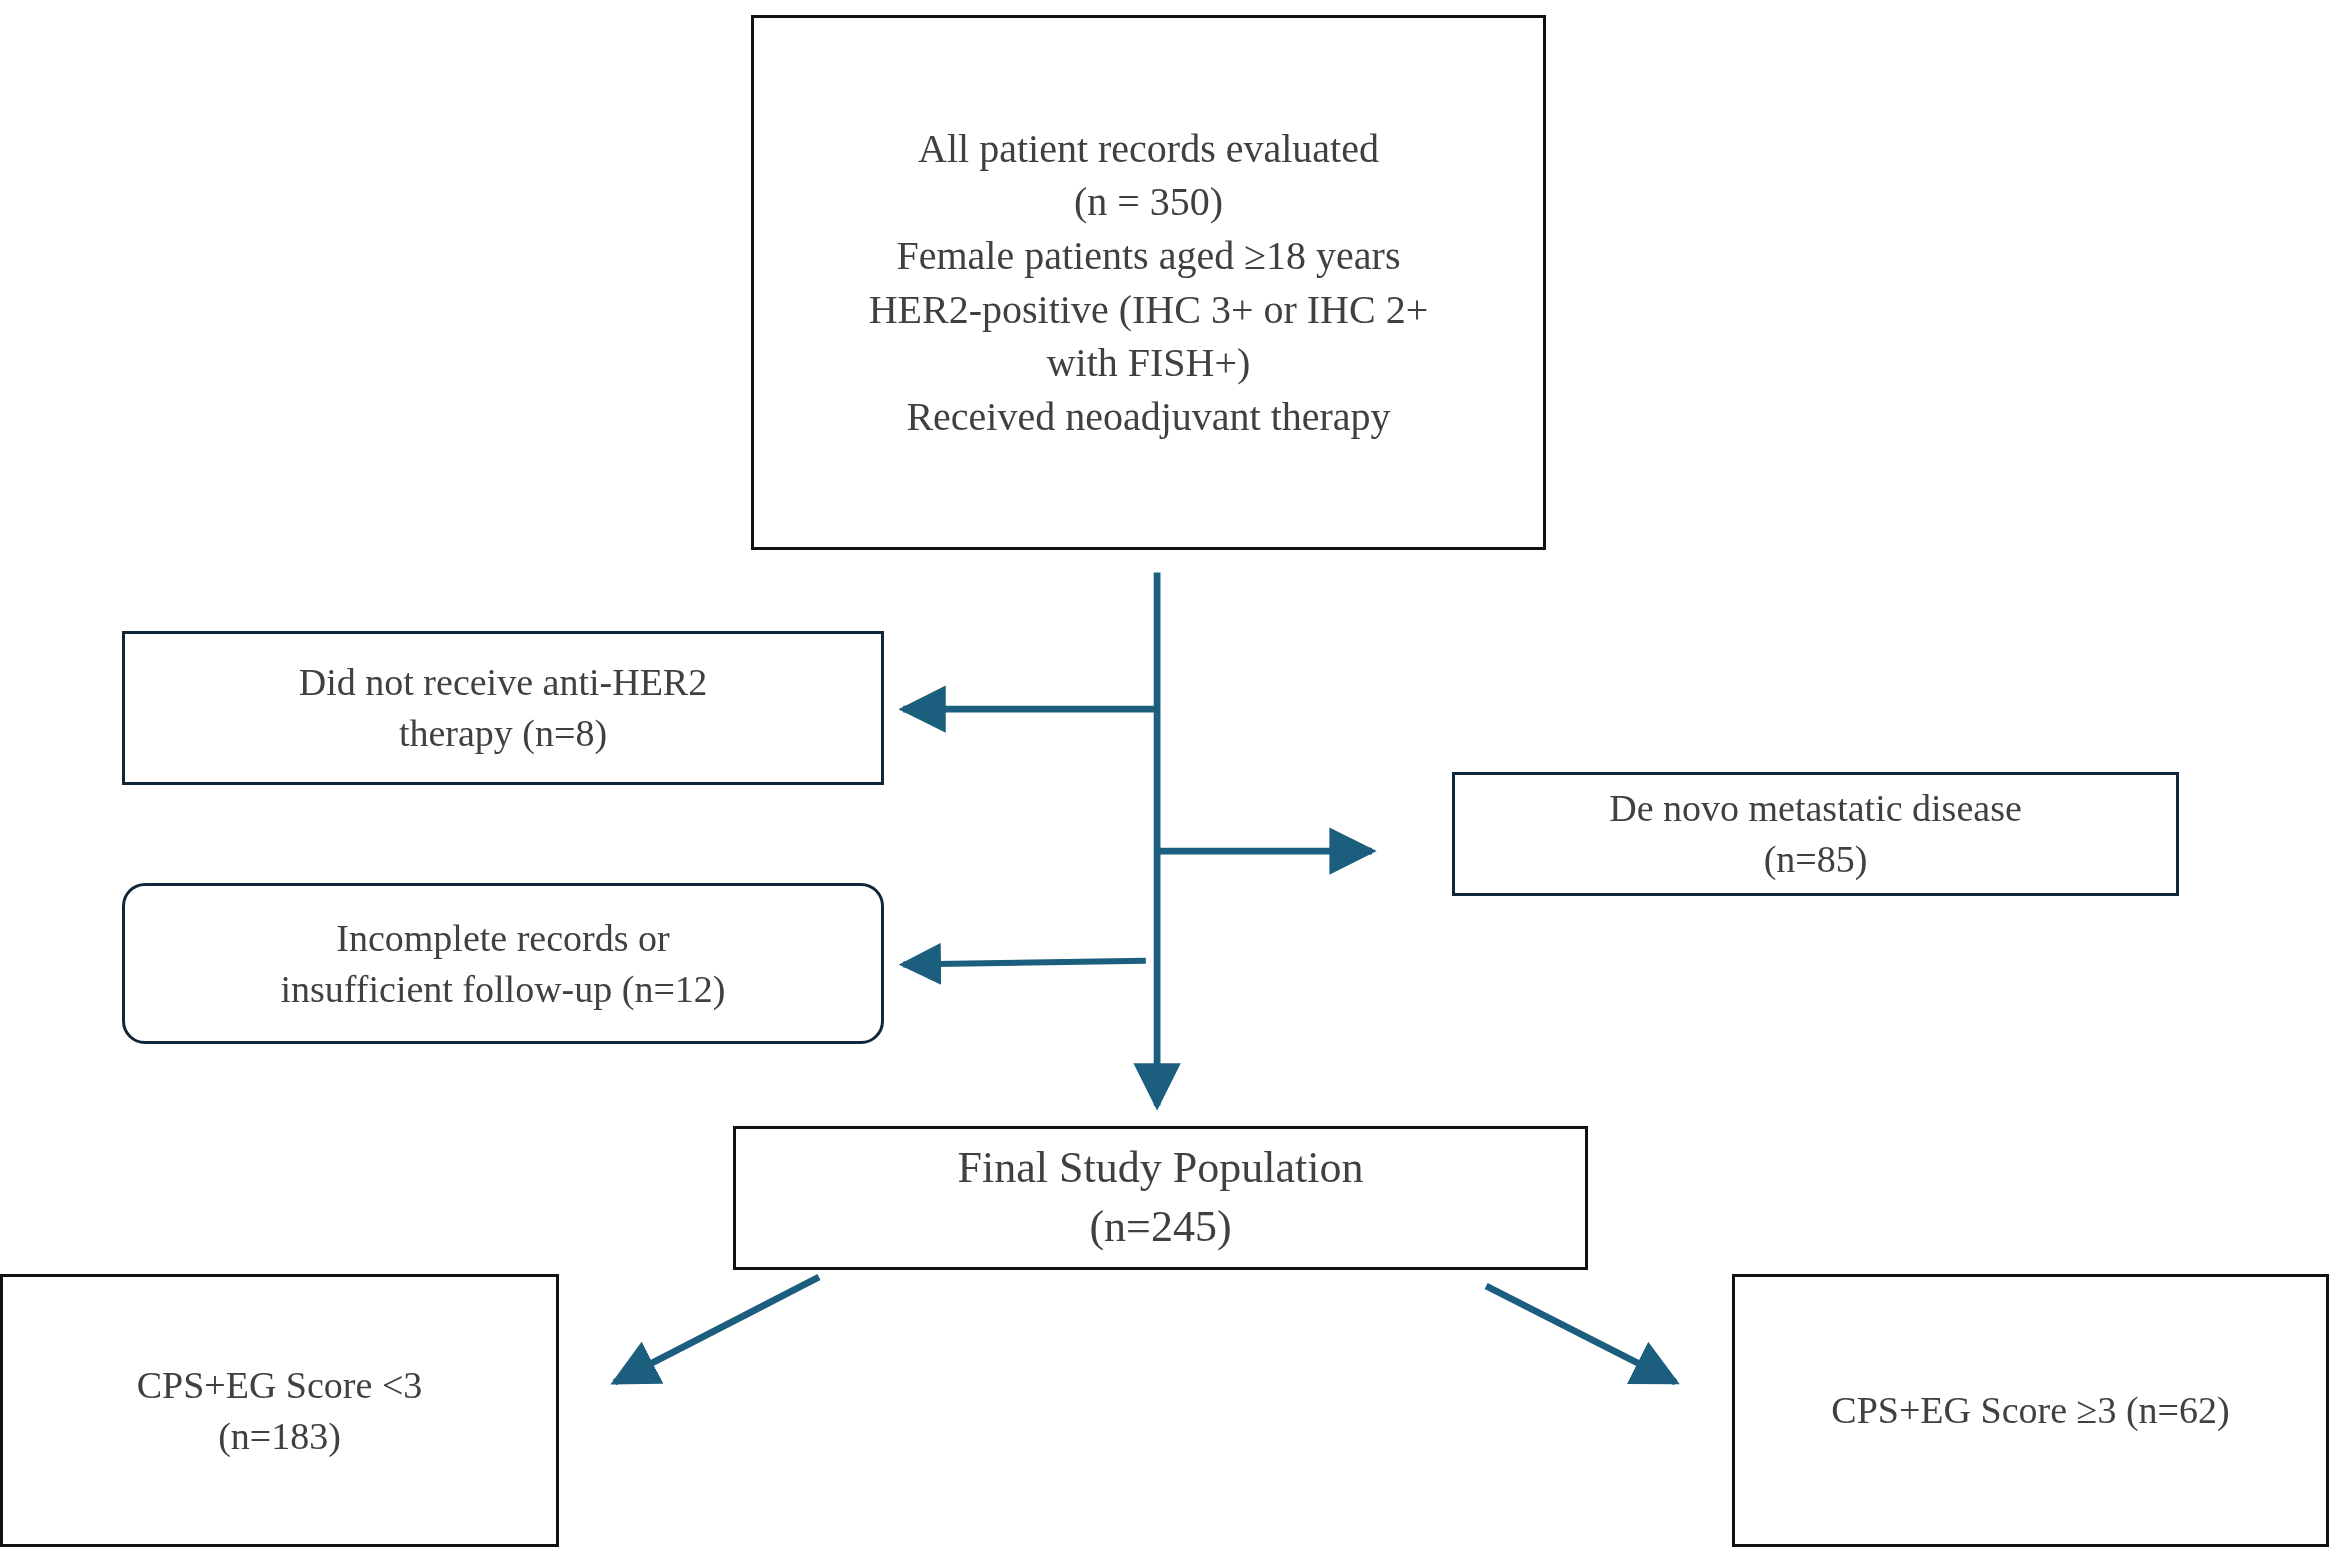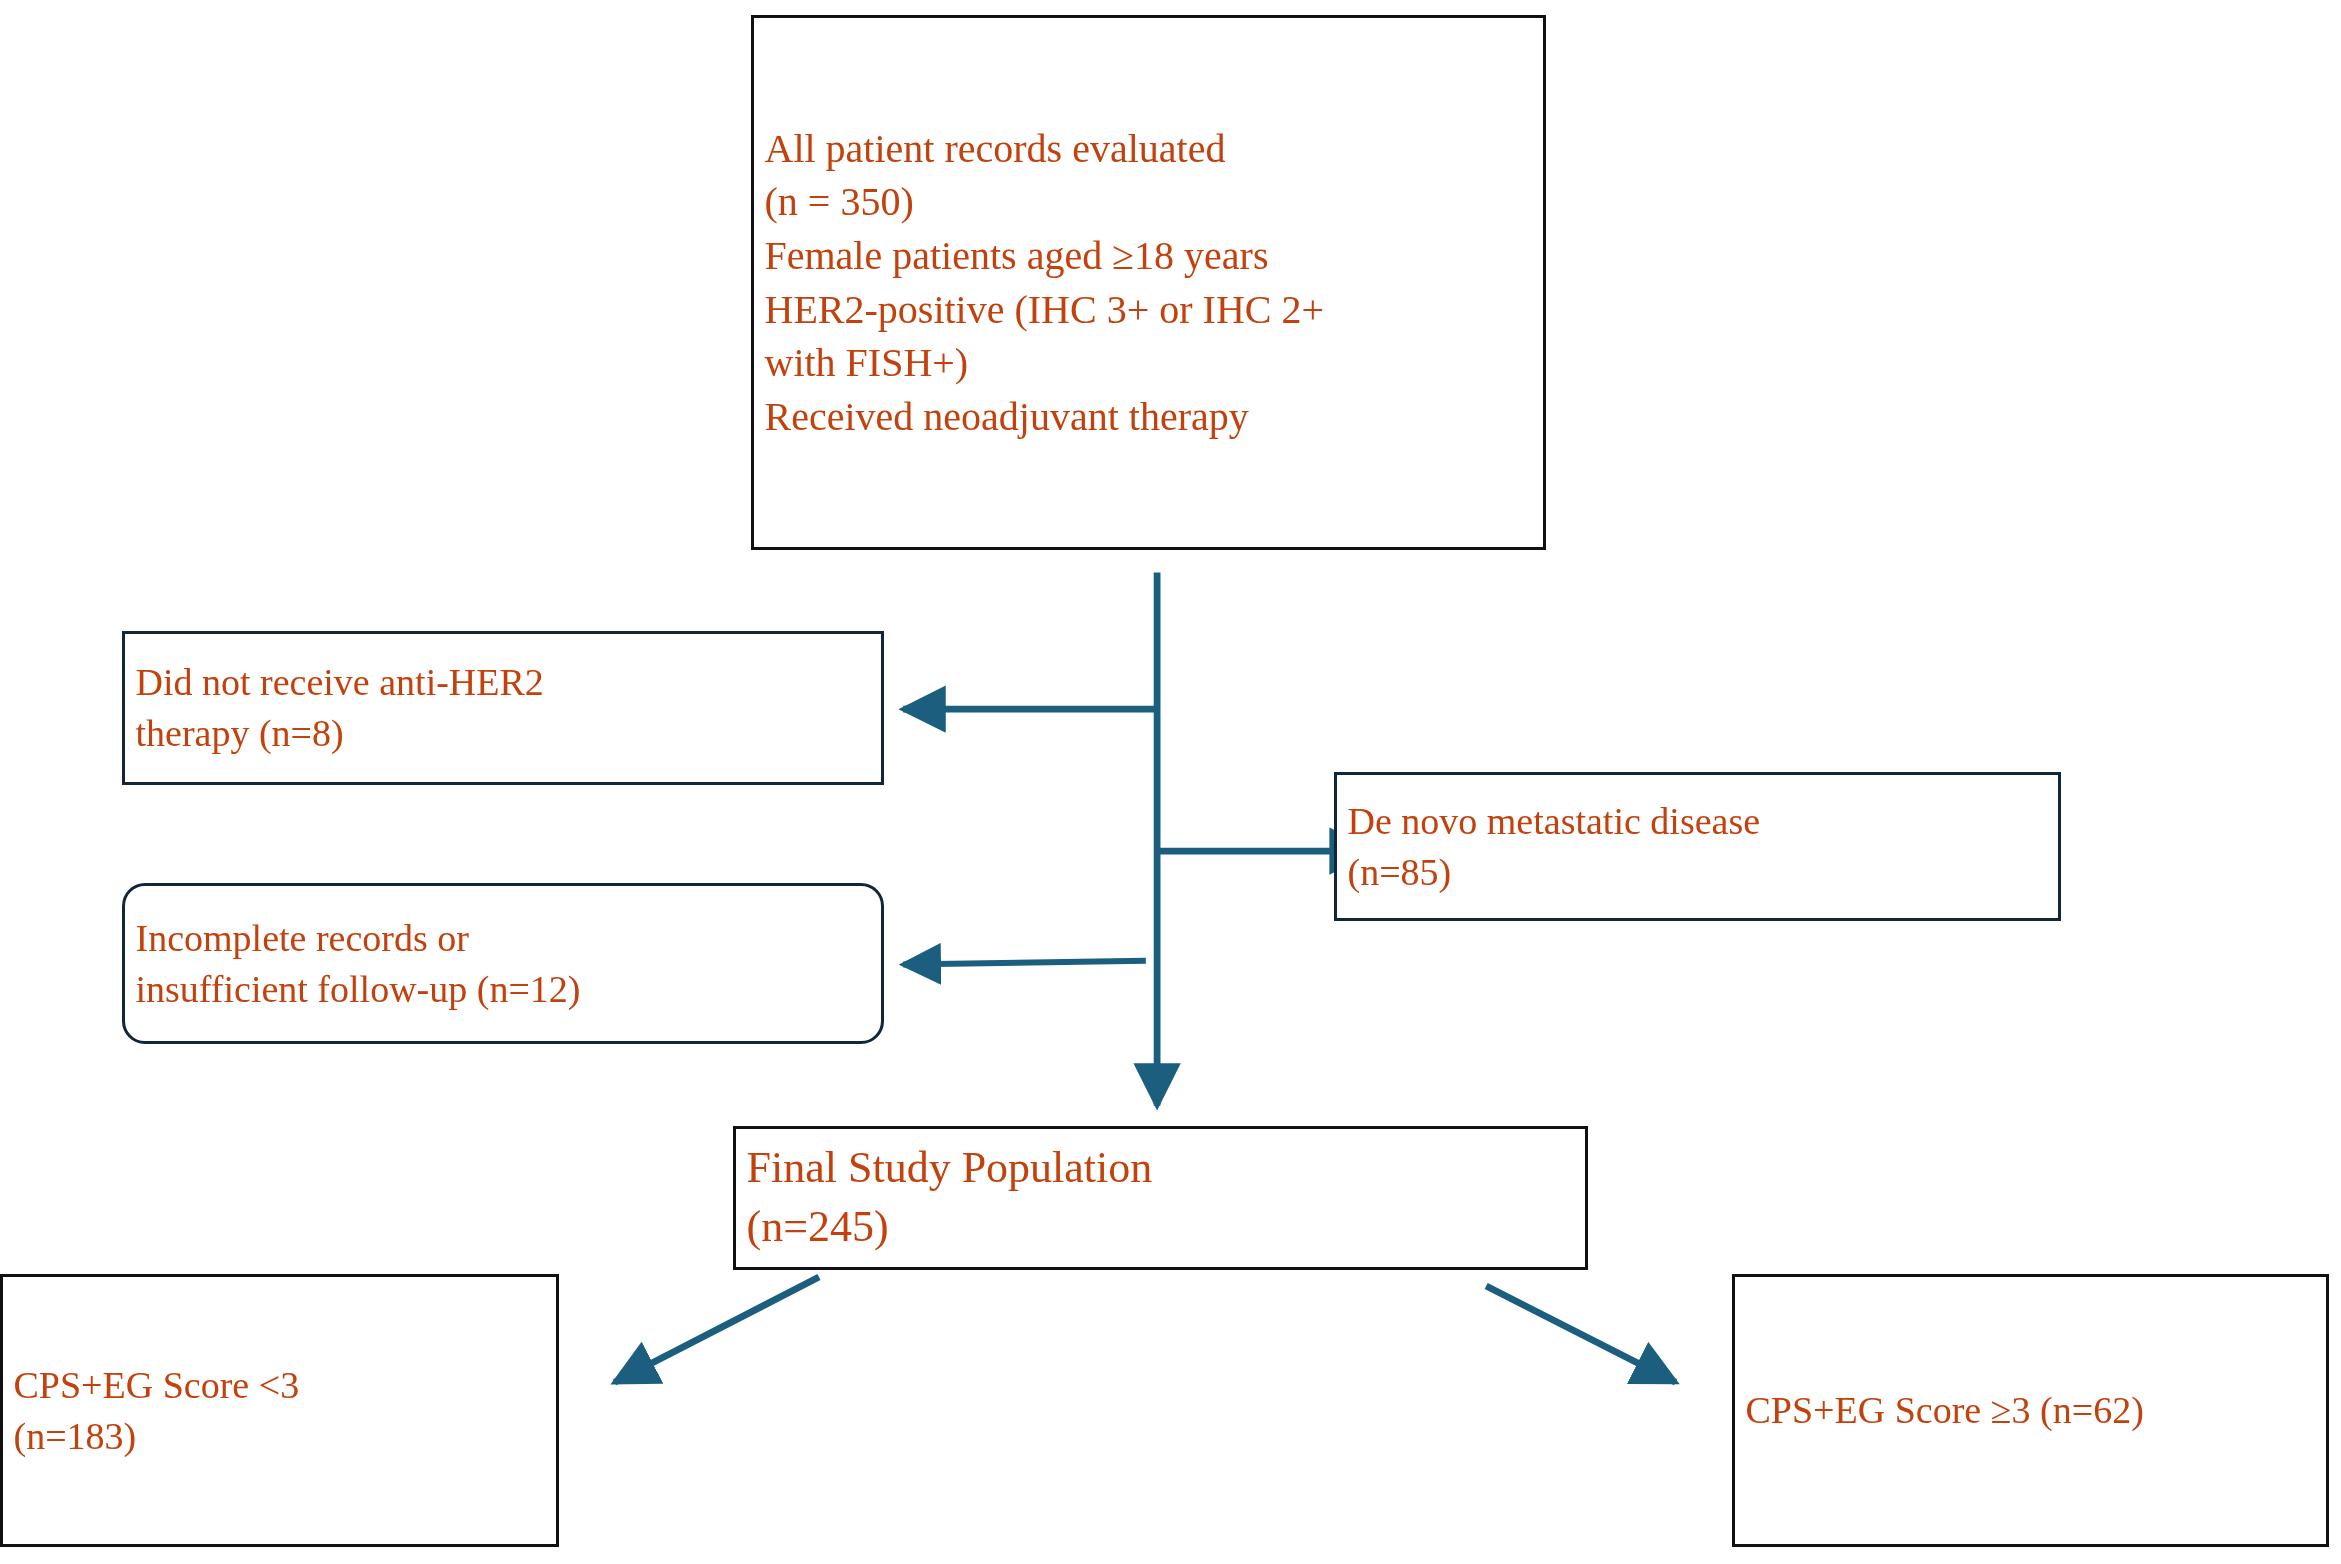--- a/index.html
+++ b/index.html
@@ -16,22 +16,22 @@
     font-family: "Liberation Serif", "DejaVu Serif", serif;
     overflow: hidden;
   }
   .node {
     position: absolute;
     box-sizing: border-box;
     background: #ffffff;
     display: flex;
     align-items: center;
     justify-content: center;
-    text-align: left;
-    color: #c2410c;
+    text-align: center;
+    color: #404040;
     line-height: 1.34;
   }
   .node .node-text {
     display: block;
     width: 100%;
     padding: 0 10.5px;
     white-space: pre-line;
   }
   
   .border-black {
@@ -45,21 +45,21 @@
     position: absolute;
     left: 0;
     top: 0;
     width: 2342px;
     height: 1564px;
     pointer-events: none;
   }
   .n-top       { left: 751px; top: 15px;   width: 795px; height: 535px;  font-size: 40px; }
   .n-excl1     { left: 122px;  top: 631px;  width: 762px; height: 154px;  font-size: 38px; }
   .n-excl2     { left: 122px;  top: 883px; width: 762px; height: 161px;  font-size: 38px; border-radius: 23px; }
-  .n-denovo    { left: 1334px; top: 772px; width: 727px;  height: 149px;  font-size: 38px; }
+  .n-denovo    { left: 1452px; top: 772px; width: 727px;  height: 124px;  font-size: 38px; }
   .n-final     { left: 733px;  top: 1126px; width: 855px; height: 144px;  font-size: 44px; }
   .n-low       { left: 0;   top: 1274px; width: 559px;  height: 273px;  font-size: 38px; }
   .n-high      { left: 1732px; top: 1274px; width: 597px;  height: 273px;  font-size: 38px; }
 </style>
 </head>
 <body>
 
 <div id="canvas">
 
   <svg id="svg-connectors" viewBox="0 0 3117 2082" preserveAspectRatio="none" aria-hidden="true">

